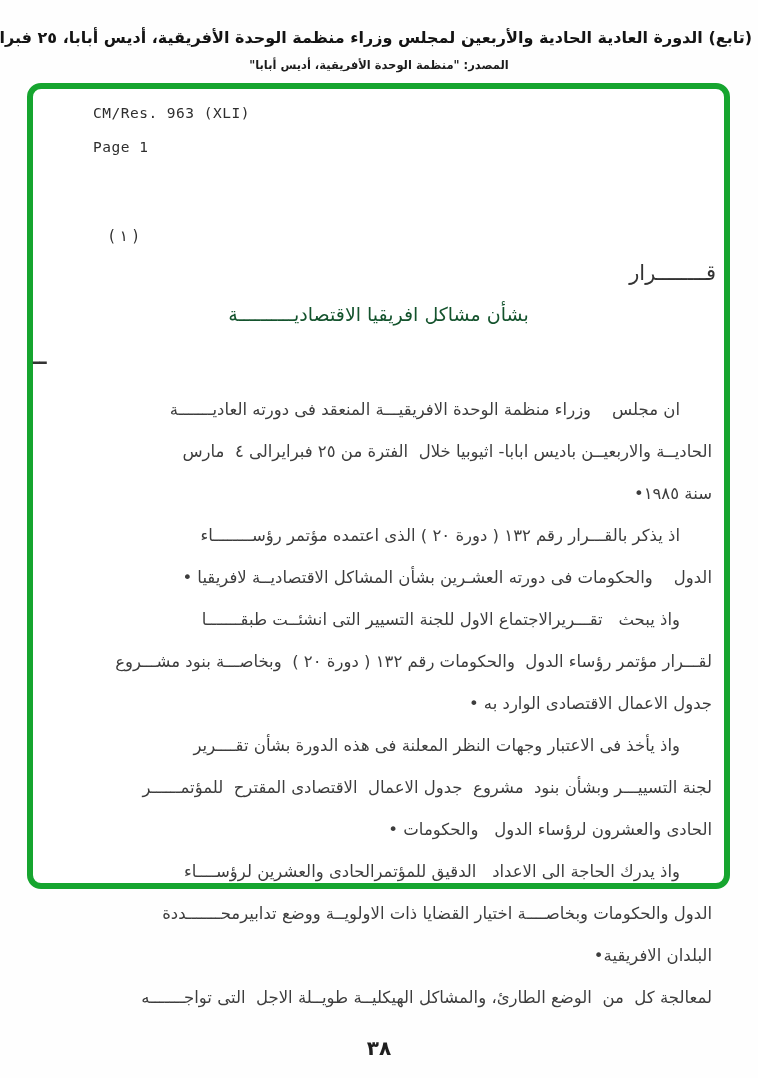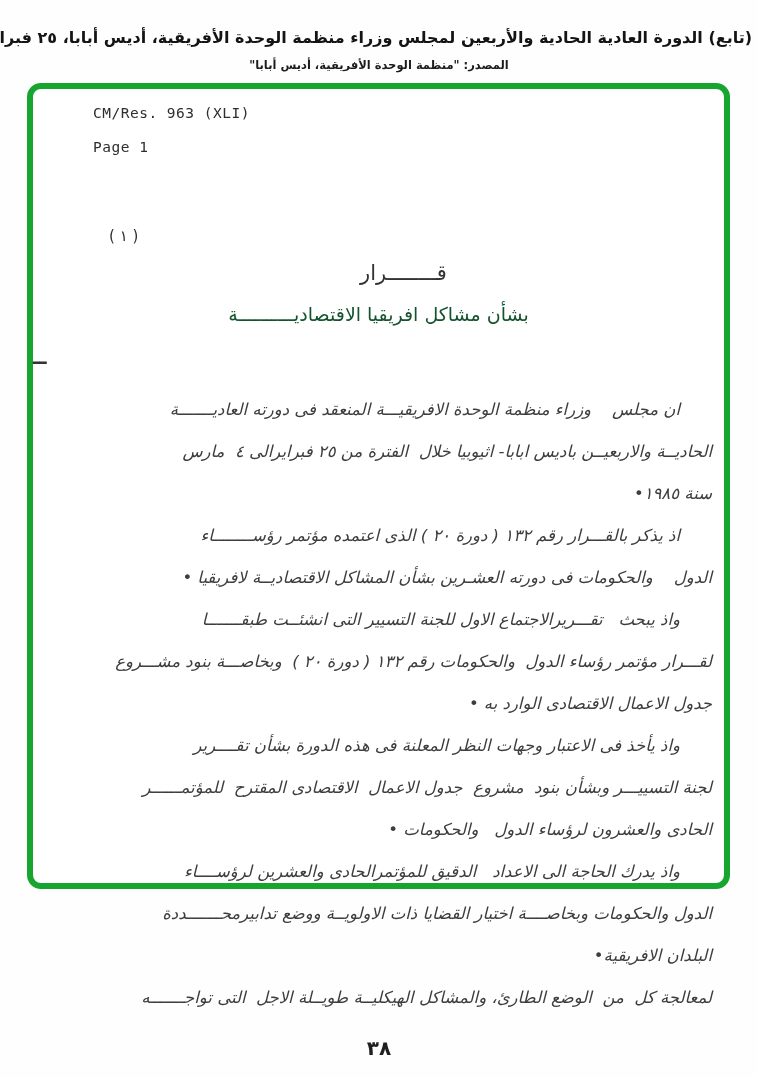--- a/index.html
+++ b/index.html
@@ -42,22 +42,22 @@
   .doc-ref  { top:16px; }
   .doc-page { top:50px; }
   
   .item-no {
     position:absolute; left:76px; top:138px;
     font-size:15px; color:#2f2f2f; direction:ltr;
     letter-spacing:2px;
   }
   
   .doc-title {
-    position:absolute; top:172px; left:50px; right:0;
-    direction:rtl; text-align:center;
+    position:absolute; top:172px; left:50px; right:8px;
+    direction:rtl; text-align:right;
     font-size:21px; color:#333;
     white-space:pre;
   }
   .doc-subtitle {
     position:absolute; top:214px; left:0; right:0;
     direction:rtl; text-align:center;
     font-size:19px; color:#14532d;
     white-space:pre;
   }
   .doc-dash {
@@ -65,21 +65,21 @@
     text-align:left;
     font-size:20px; font-weight:bold; color:#333;
   }
   
   .doc-body {
     position:absolute; top:300px; left:28px; right:12px;
     direction:rtl; text-align:right;
     font-size:16.5px; color:#3d3d3d;
     line-height:42px;
   }
-  .line { white-space:pre; height:42px; overflow:visible;font-style:italic; }
+  .line { white-space:pre; height:42px; overflow:visible; }
   .line.first { padding-right:32px; }
   
   .footer-no {
     position:absolute; top:1036px; left:0; right:0;
     text-align:center; direction:rtl;
     font-size:20px; font-weight:bold; color:#1f1f1f;
   }
 </style>
 </head>
 <body>

